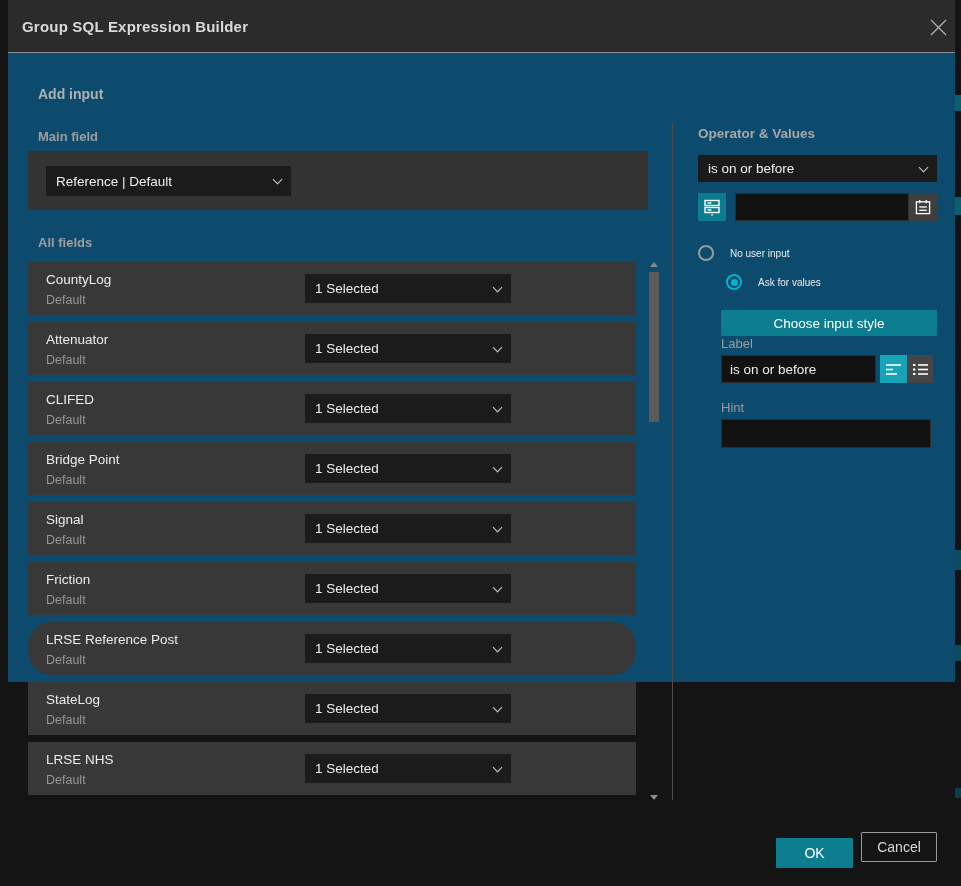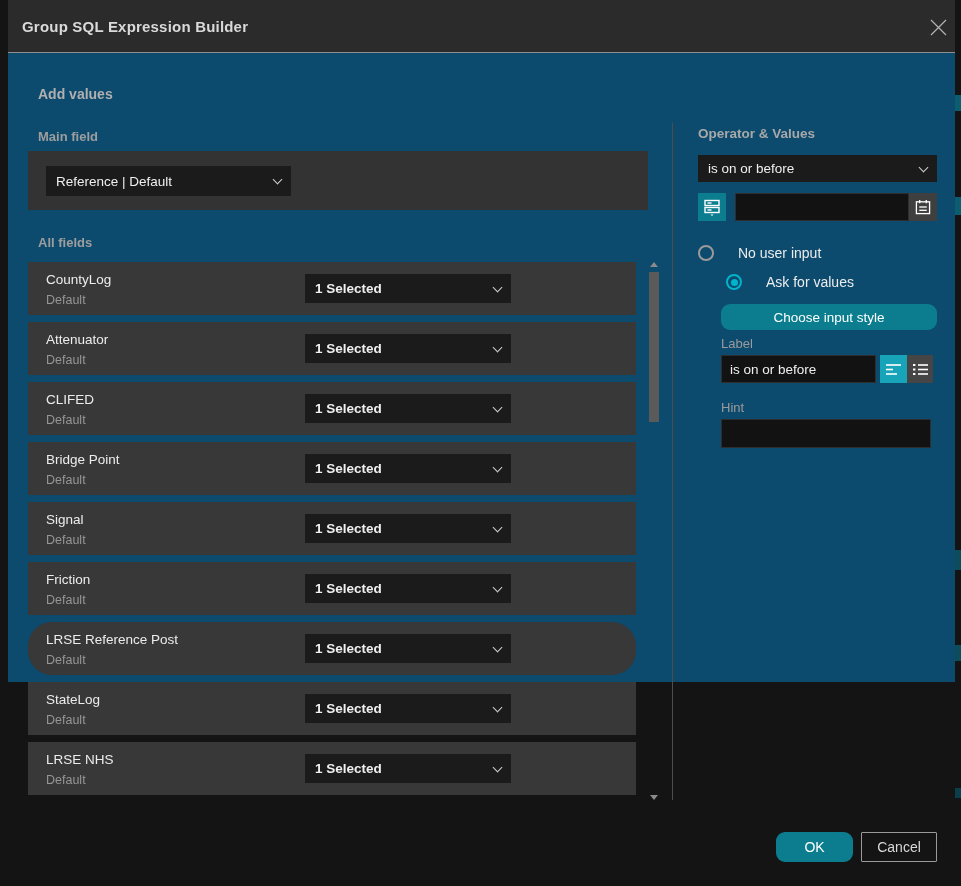--- a/index.html
+++ b/index.html
@@ -24,21 +24,21 @@
   .select .txt { flex:1; white-space:nowrap; overflow:hidden; }
   .chev { width:7px; height:7px; border-right:1.6px solid #cfcfcf; border-bottom:1.6px solid #cfcfcf;
           transform:rotate(45deg); margin-left:8px; margin-top:-3px; flex:none; }
 
   .panel { position:absolute; background:#333333; }
 
   
   .row { position:absolute; left:20px; width:608px; height:53px; background:#383838; }
   .row .fname { position:absolute; left:18px; top:10px; font-size:13.5px; color:#ececec; }
   .row .fsub  { position:absolute; left:18px; top:31px; font-size:12.5px; color:#969696; }
-  .row .select { left:277px; top:12px; width:206px; height:29px;font-weight:bold; }
+  .row .select { left:277px; top:12px; width:206px; height:29px; }
 
   
   .sb-track { position:absolute; left:641px; top:262px; width:10px; height:538px; }
   .sb-thumb { position:absolute; left:0; top:10px; width:10px; height:150px; background:#5a5a5a; }
   .sb-arrow { position:absolute; left:1px; width:0; height:0; border-left:4px solid transparent; border-right:4px solid transparent; }
   .sb-up   { top:0; border-bottom:5px solid #8a8a8a; }
   .sb-down { bottom:0; border-top:5px solid #8a8a8a; }
 
   .vdivider { position:absolute; left:664px; top:123px; width:1px; height:677px; background:#4d4d4d; }
 
@@ -46,24 +46,24 @@
   .op-title { position:absolute; left:690px; top:126px; font-size:13.5px; font-weight:700; color:#a8a8a8; }
   .icon-btn { position:absolute; border:none; cursor:pointer; display:flex; align-items:center; justify-content:center; }
   .text-input { position:absolute; background:#121212; border:1px solid #2e2e2e; color:#efefef;
                 font-size:13.5px; padding:0 8px; outline:none; }
 
   .radio-row { position:absolute; left:690px; display:flex; align-items:center; cursor:pointer; }
   .radio { width:16px; height:16px; border-radius:50%; border:2px solid #9a9a9a; background:transparent; flex:none; }
   .radio.sel { border-color:#00b4cc; position:relative; }
   .radio.sel::after { content:""; position:absolute; left:2.5px; top:2.5px; width:7px; height:7px;
                       border-radius:50%; background:#00b4cc; }
-  .radio-row span.lbl { margin-left:24px; font-size:14px; color:#ececec; }
+  .radio-row span.lbl { margin-left:16px; font-size:10px; color:#ececec; }
 
   .accent-btn { position:absolute; background:#0c7d8f; border:none; color:#fff; font-size:13.5px;
-                cursor:pointer; border-radius:9px; }
+                cursor:pointer; border-radius:1px;margin-top:6px; }
   .cancel-btn { position:absolute; background:transparent; border:1px solid #9a9a9a; color:#d8d8d8;
                 font-size:13.5px; cursor:pointer; border-radius:1px; }
 
   
   .edge-strip { position:absolute; left:955px; top:0; width:6px; height:886px; background:#141414; }
   .edge-frag { position:absolute; left:0; width:6px; background:#0a5e70; }
 </style>
 </head>
 <body>
 
@@ -72,21 +72,21 @@
 
     <div class="titlebar">
       <h1>Group SQL Expression Builder</h1>
       <button class="close-btn">
         <svg width="17" height="17" viewBox="0 0 17 17">
           <path d="M1 1 L16 16 M16 1 L1 16" stroke="#b4b4b4" stroke-width="1.2" fill="none"></path>
         </svg>
       </button>
     </div>
 
-    <div class="sec-title">Add values</div>
+    <div class="sec-title">Add input</div>
 
     <div class="group-label" style="left:30px; top:129px;">Main field</div>
 
     <div class="panel" style="left:20px; top:151px; width:620px; height:59px;">
       <div class="select" style="left:18px; top:15px; width:245px;">
         <span class="txt">Reference | Default</span>
         <span class="chev"></span>
       </div>
     </div>
 

